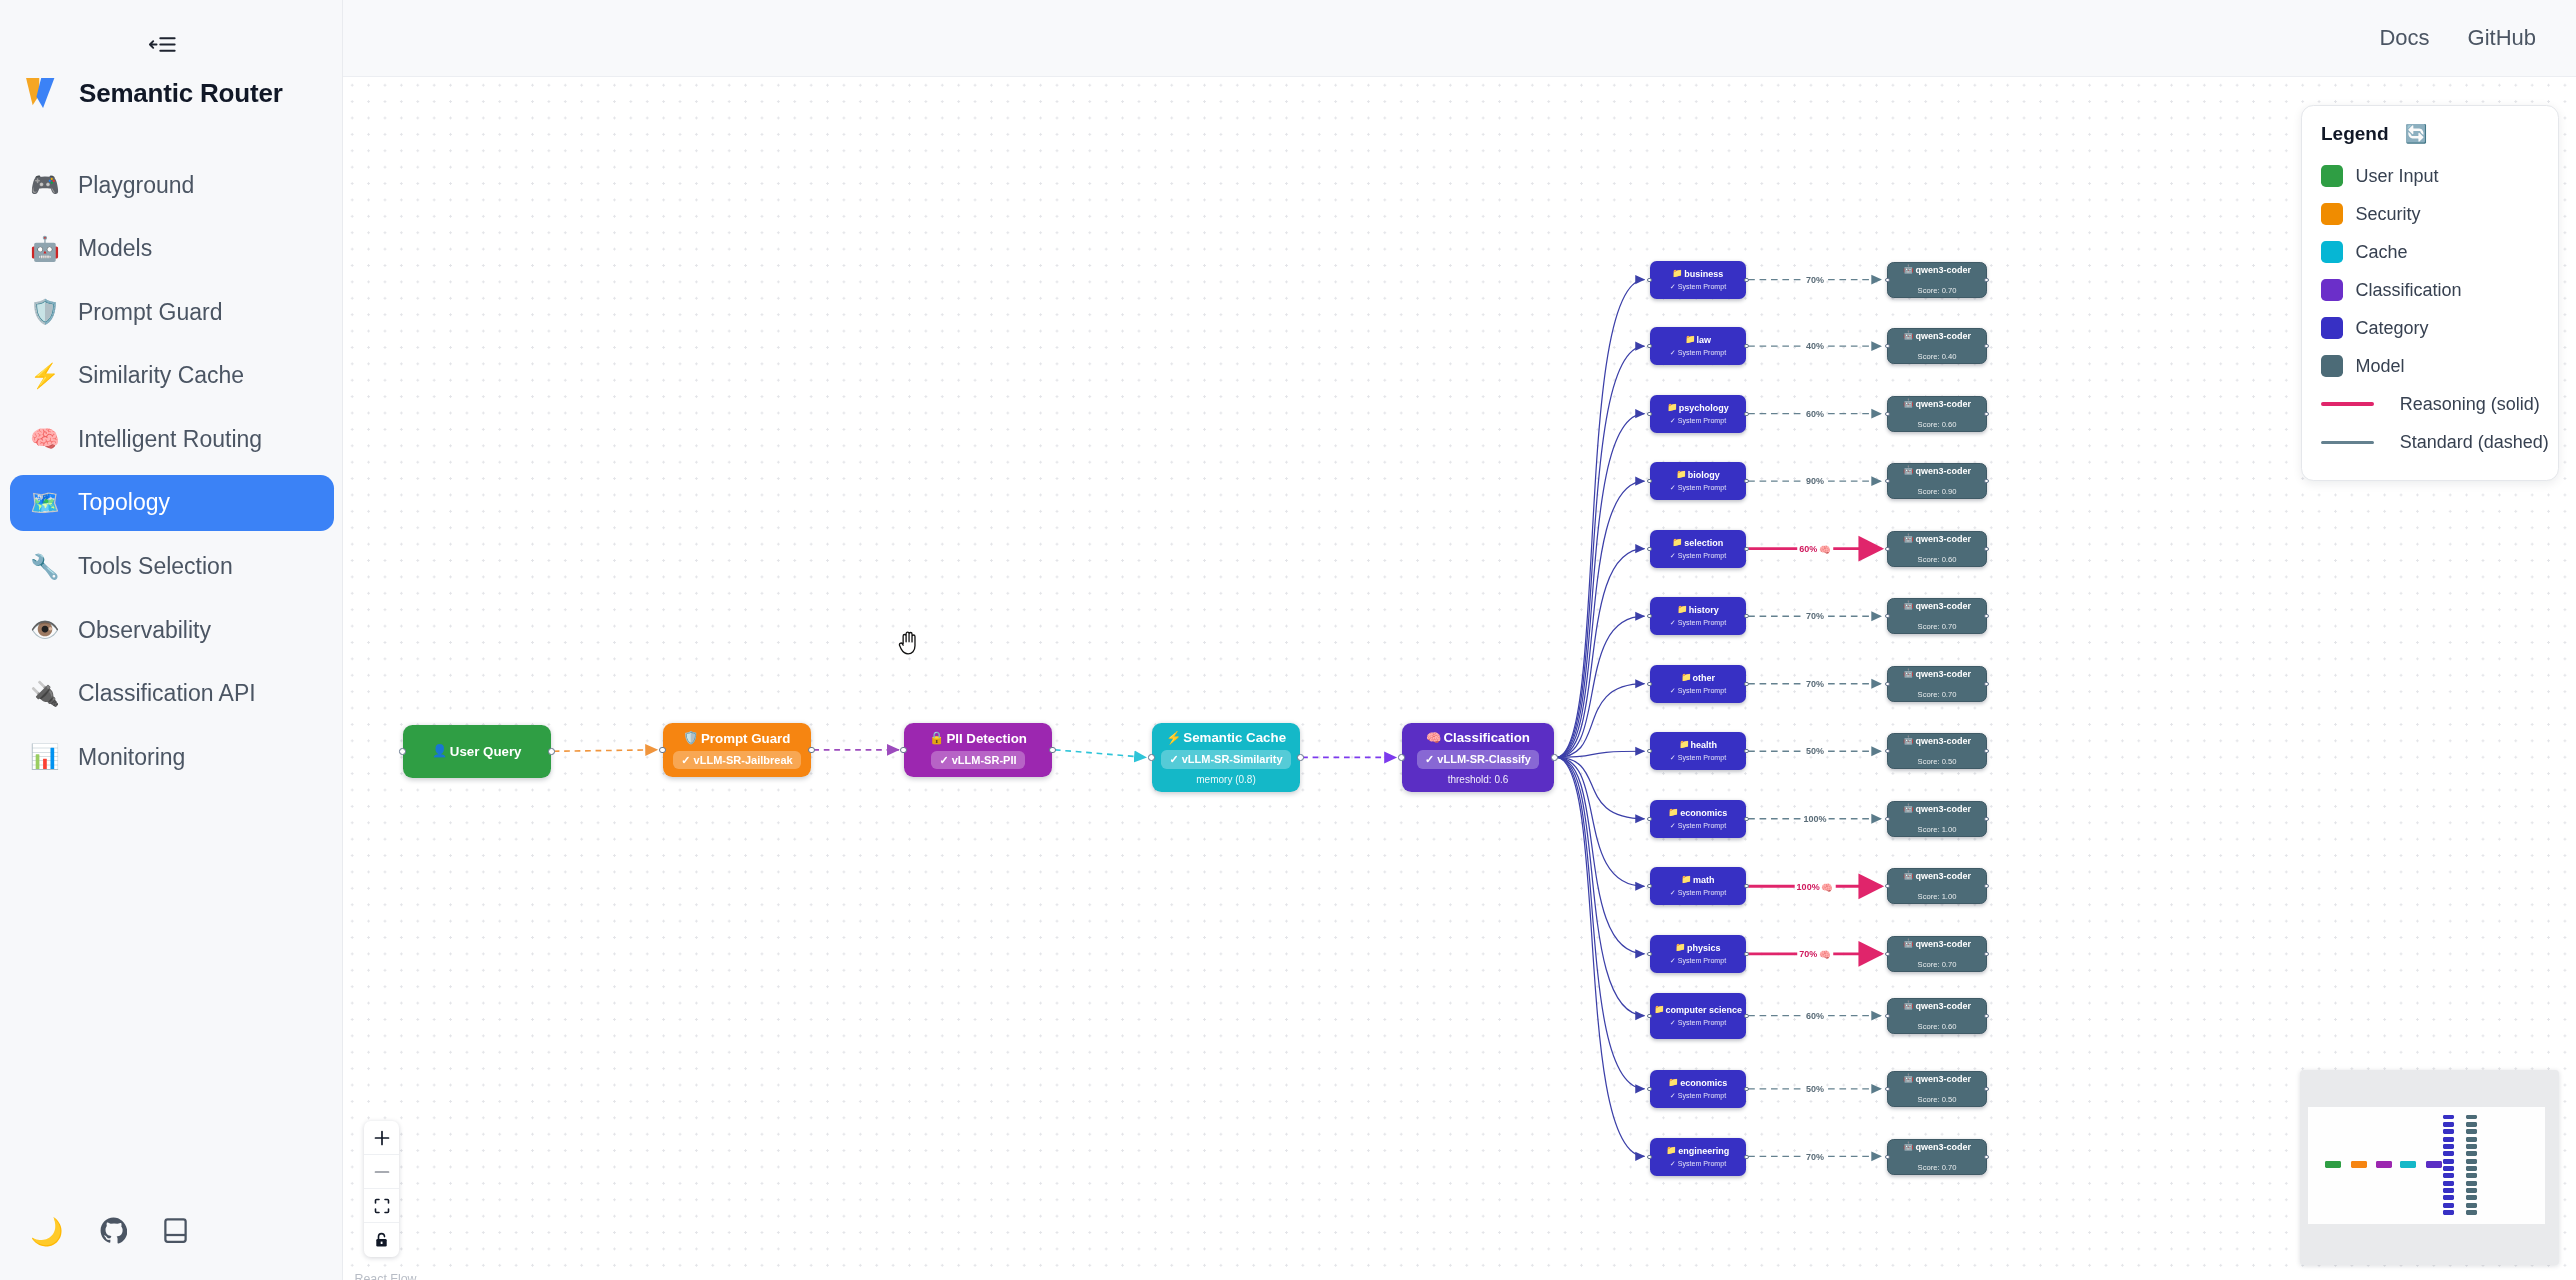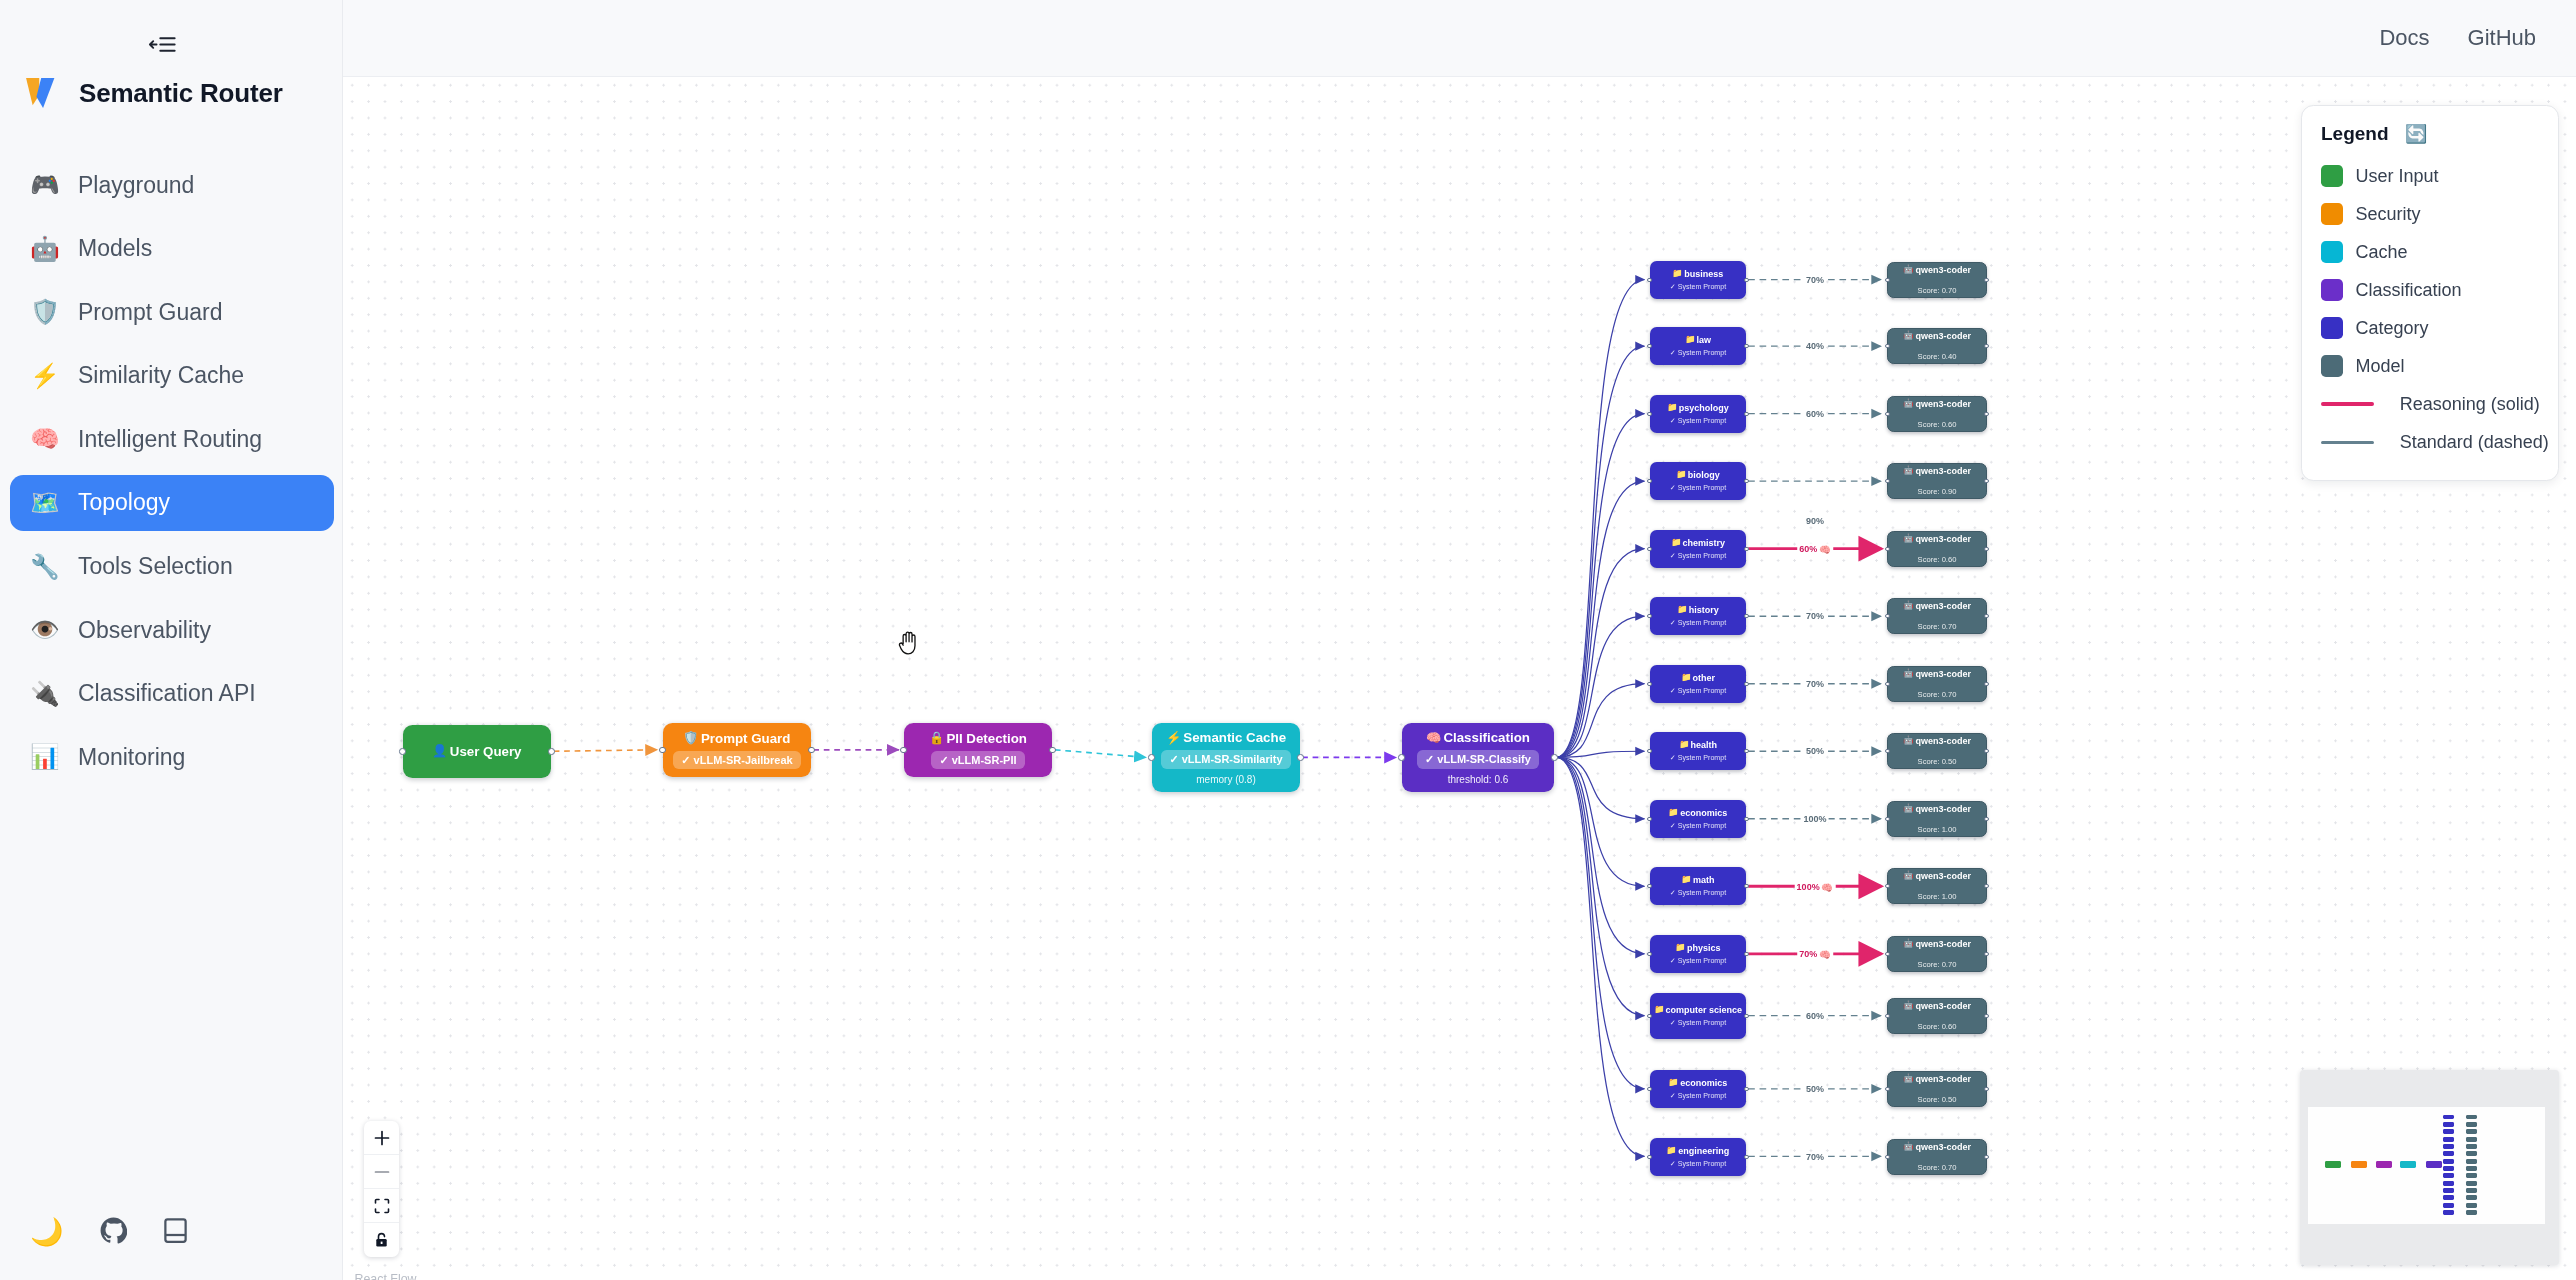--- a/index.html
+++ b/index.html
@@ -513,21 +513,21 @@
           <span class="n-emoji">🤖</span>
           <span>qwen3-coder</span>
         </div>
         <div class="n-sub">Score: 0.90</div>
       </div>
       <div class="node cat" style="left: 1306px; top: 453px; height: 38px; background: rgb(55, 48, 196);">
         <span class="handle left"></span>
         <span class="handle right"></span>
         <div class="n-title">
           <span class="n-emoji">📁</span>
-          <span>chemistry</span>
+          <span>selection</span>
         </div>
         <div class="n-sub">✓ System Prompt</div>
       </div>
       <div class="node model" style="left: 1543px; top: 454px;">
         <span class="handle left"></span>
         <span class="handle right"></span>
         <div class="n-title">
           <span class="n-emoji">🤖</span>
           <span>qwen3-coder</span>
         </div>
@@ -699,21 +699,21 @@
   <div id="labels-layer">
       <div class="edge-label" style="left: 1471px; top: 203px;">
         <span>70%</span>
       </div>
       <div class="edge-label" style="left: 1471px; top: 269px;">
         <span>40%</span>
       </div>
       <div class="edge-label" style="left: 1471px; top: 337px;">
         <span>60%</span>
       </div>
-      <div class="edge-label" style="left: 1471px; top: 404px; margin-top: 40px;">
+      <div class="edge-label" style="left: 1471px; top: 404px;">
         <span>90%</span>
       </div>
       <div class="edge-label reason" style="left: 1471px; top: 472px;">
         <span>60%</span>
         <span class="brain">🧠</span>
       </div>
       <div class="edge-label" style="left: 1471px; top: 539px;">
         <span>70%</span>
       </div>
       <div class="edge-label" style="left: 1471px; top: 607px;">

